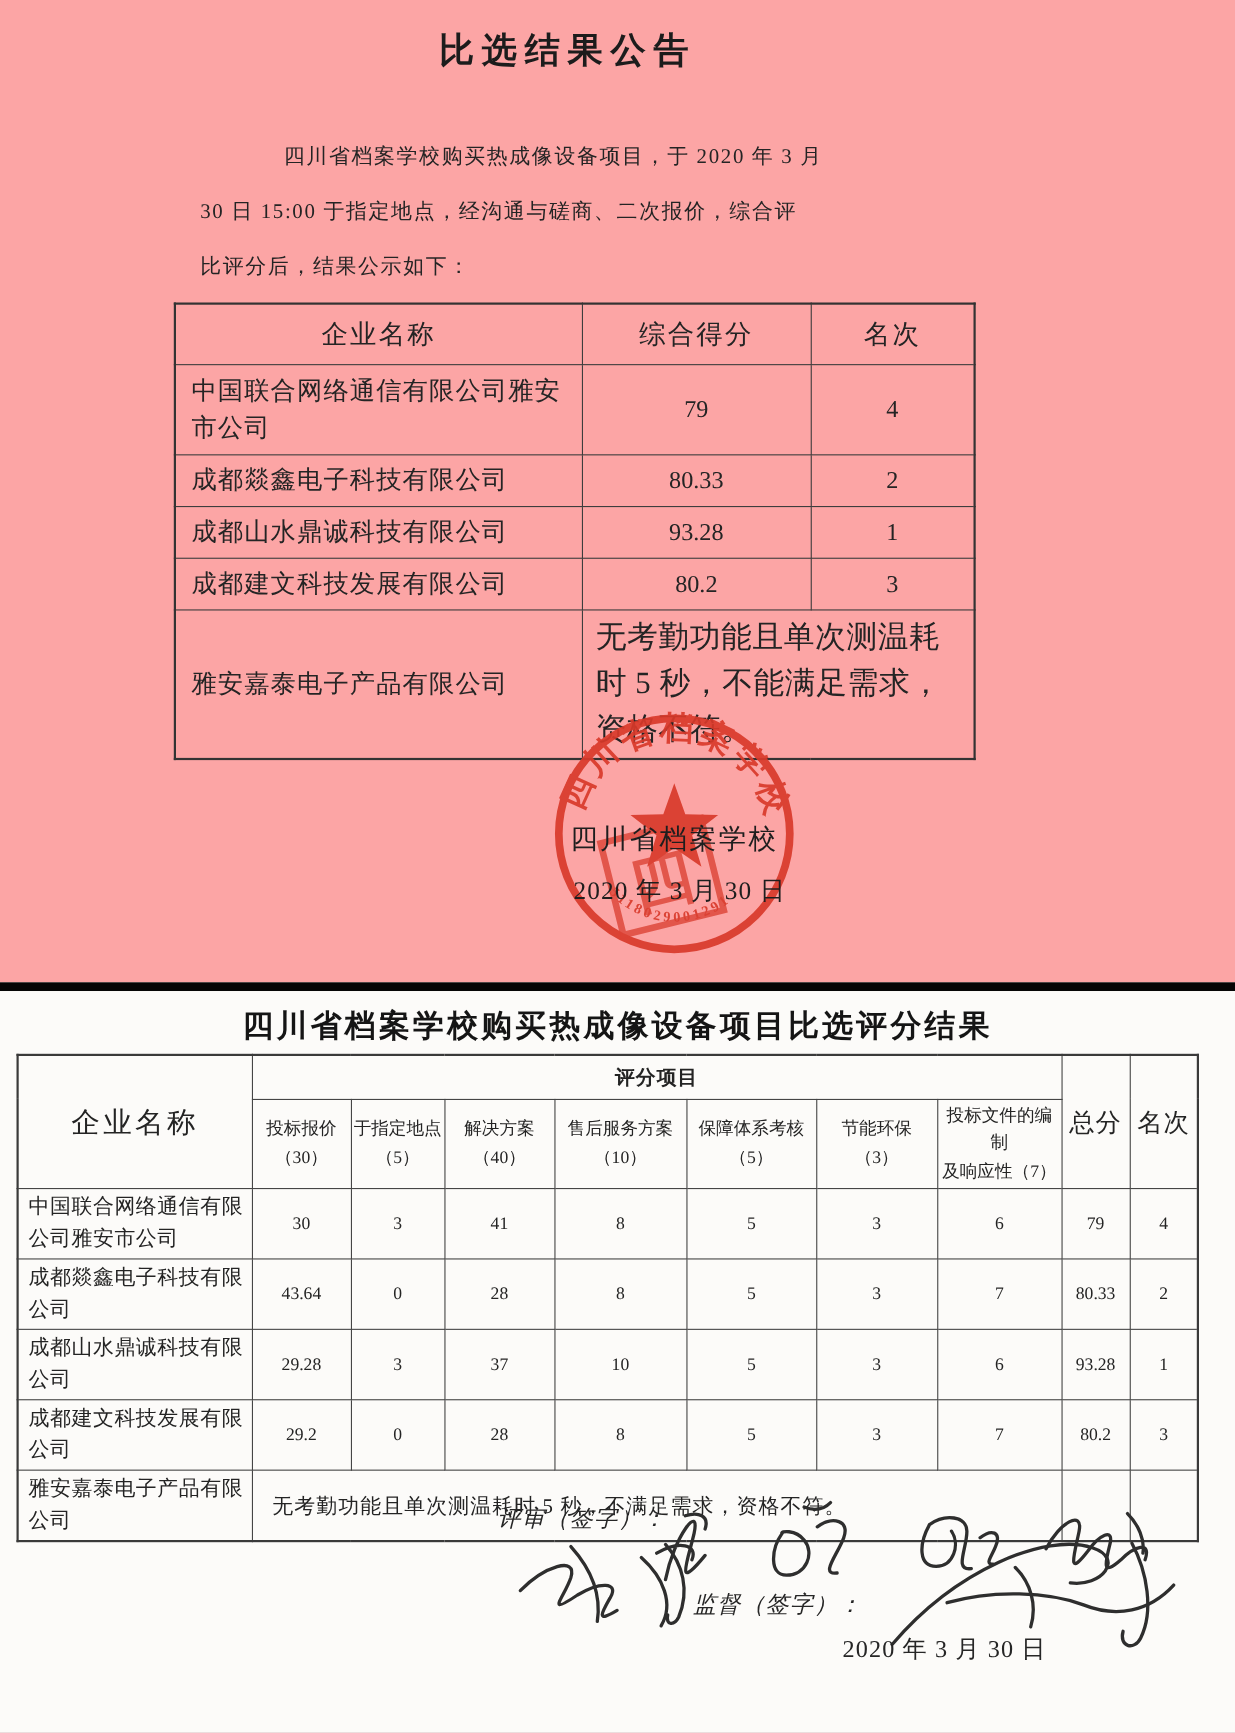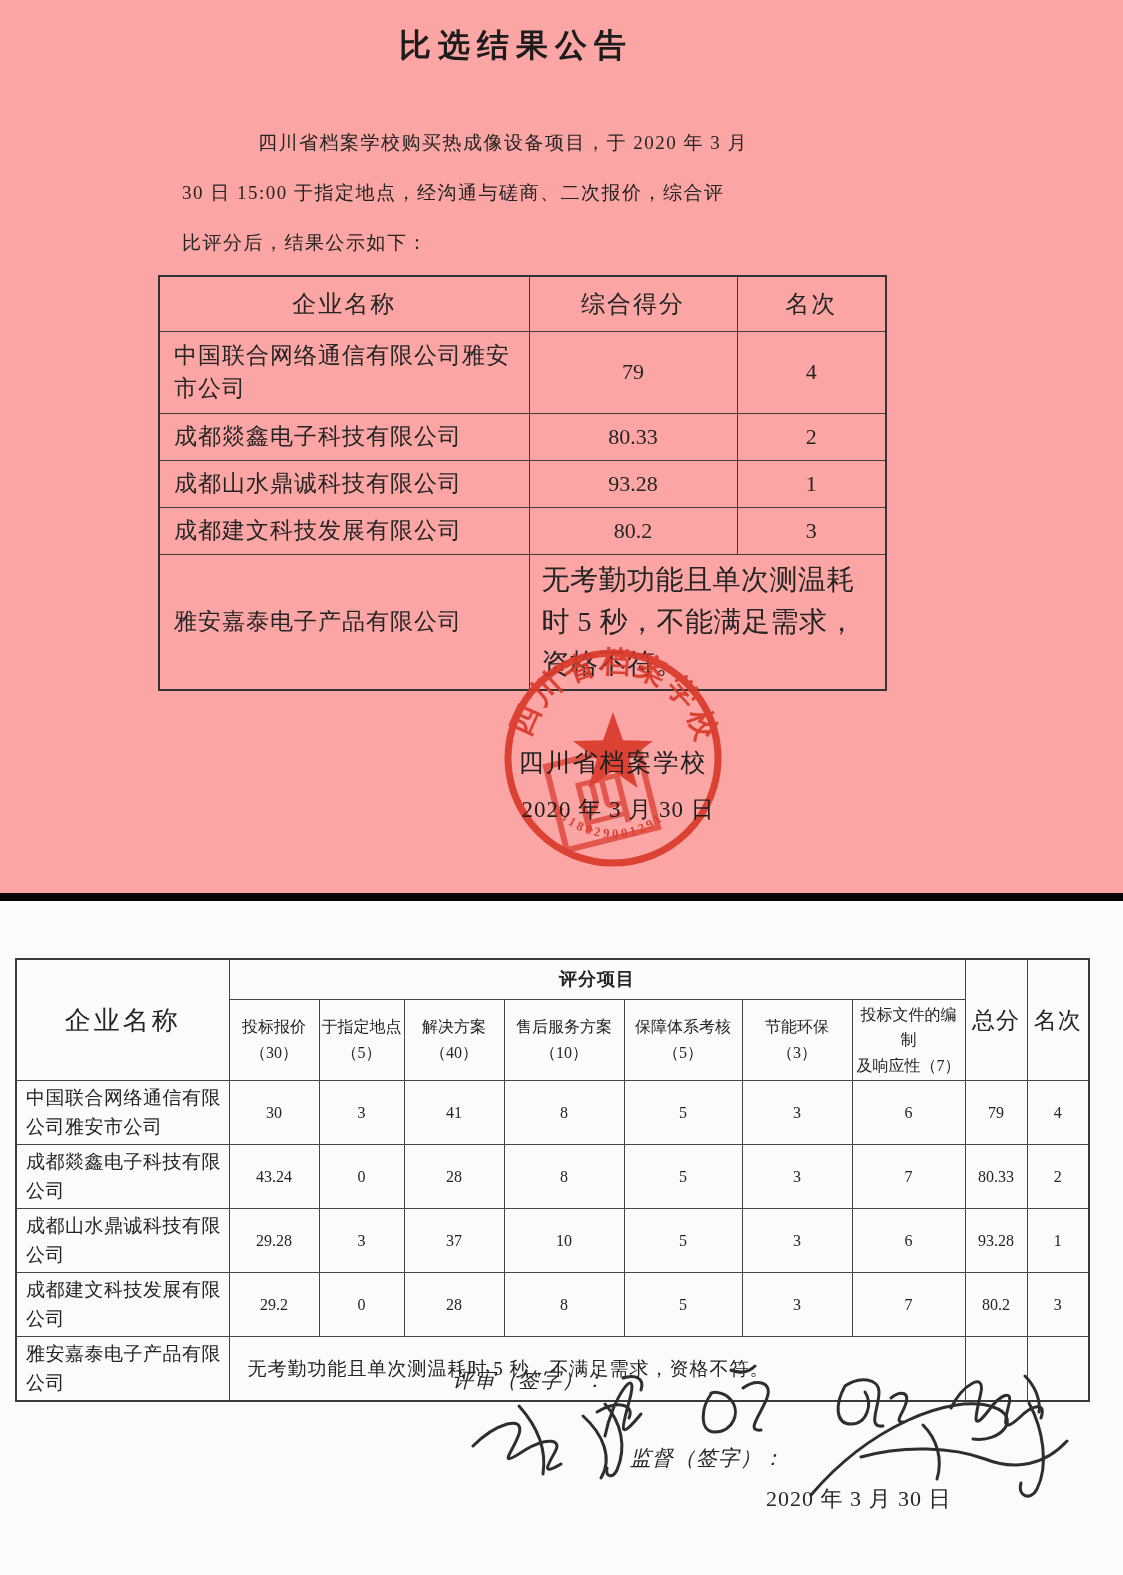--- a/index.html
+++ b/index.html
@@ -137,20 +137,21 @@
       </svg>
       <div class="seal-org">四川省档案学校</div>
       <div class="seal-date">2020 年 3 月 30 日</div>
     </div>
   </div>
 
   <div class="page-divider"></div>
 
   <div class="page page2">
 
+    <div class="p2-title">四川省档案学校购买热成像设备项目比选评分结果</div>
 
     <table class="t2">
       <colgroup>
         <col style="width:213px">
           <col style="width:90px">
           <col style="width:85px">
           <col style="width:100px">
         <col style="width:120px">
           <col style="width:118px">
           <col style="width:110px">
@@ -203,21 +204,21 @@
         <td class="cell-score">41</td>
         <td class="cell-score">8</td>
         <td class="cell-score">5</td>
         <td class="cell-score">3</td>
         <td class="cell-score">6</td>
         <td class="cell-score">79</td>
         <td class="cell-score">4</td>
       </tr>
       <tr style="height:62px">
         <td class="cell-company">成都燚鑫电子科技有限公司</td>
-        <td class="cell-score">43.24</td>
+        <td class="cell-score">43.64</td>
         <td class="cell-score">0</td>
         <td class="cell-score">28</td>
         <td class="cell-score">8</td>
         <td class="cell-score">5</td>
         <td class="cell-score">3</td>
         <td class="cell-score">7</td>
         <td class="cell-score">80.33</td>
         <td class="cell-score">2</td>
       </tr>
       <tr style="height:62px">

